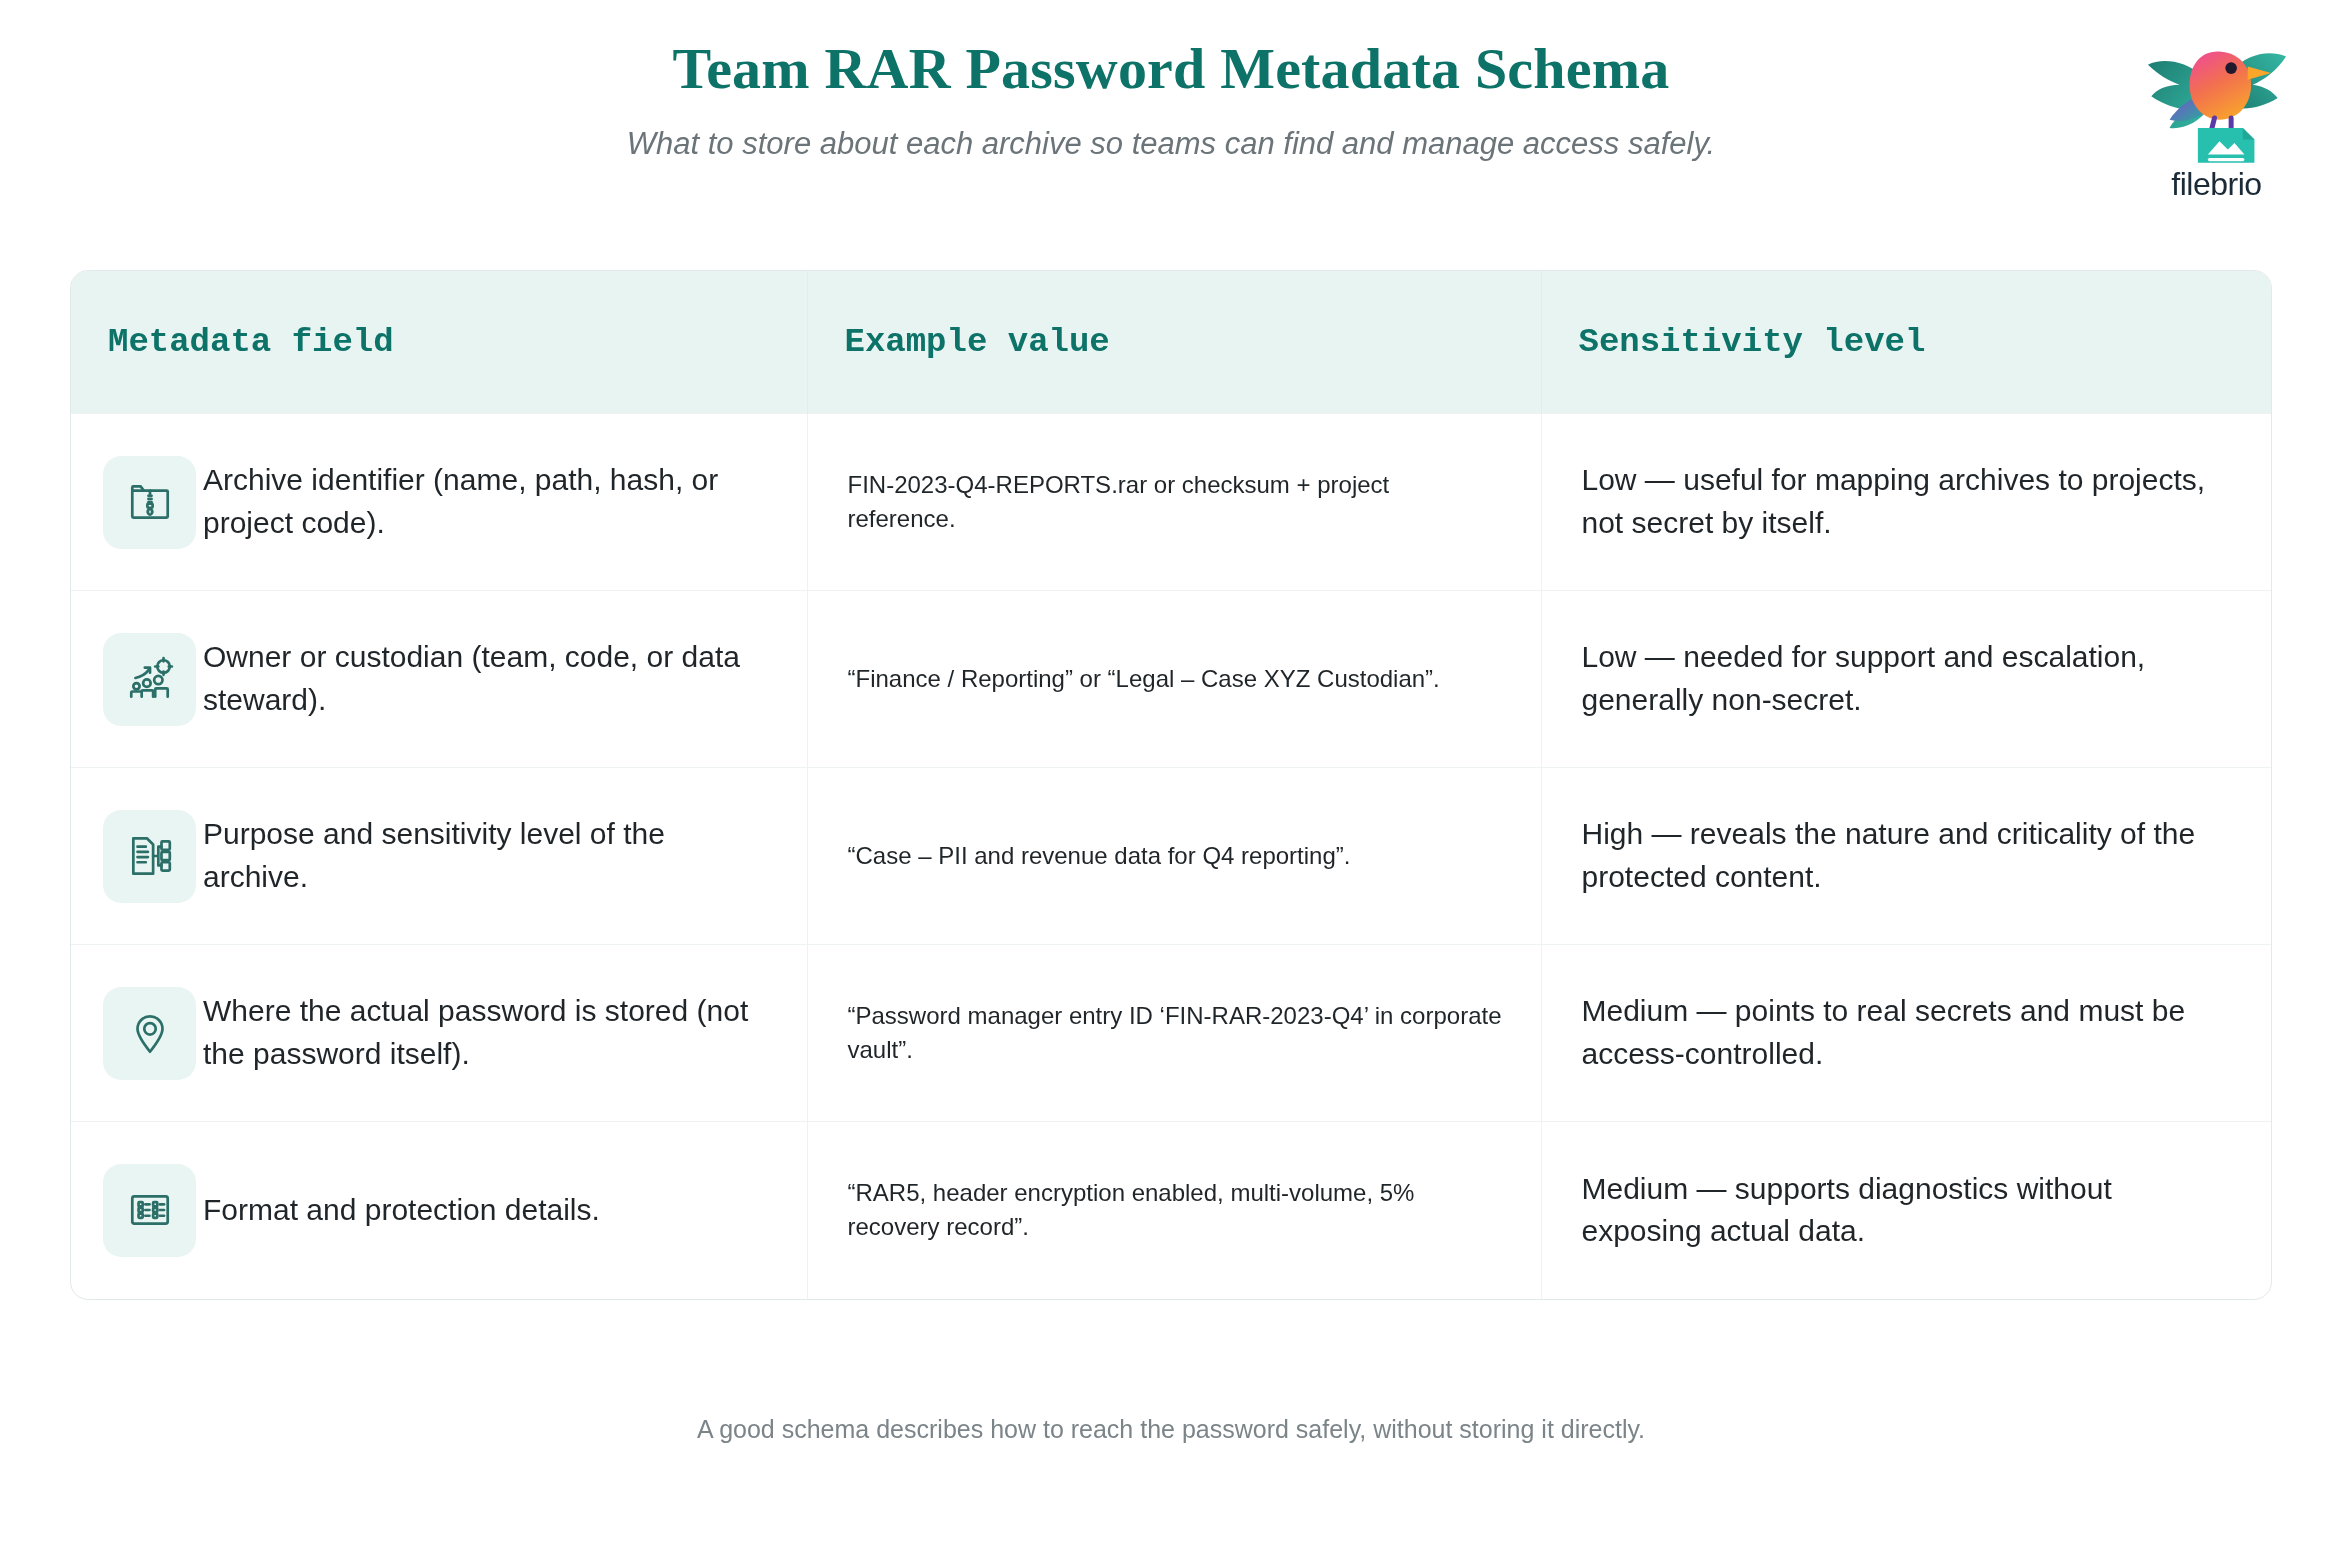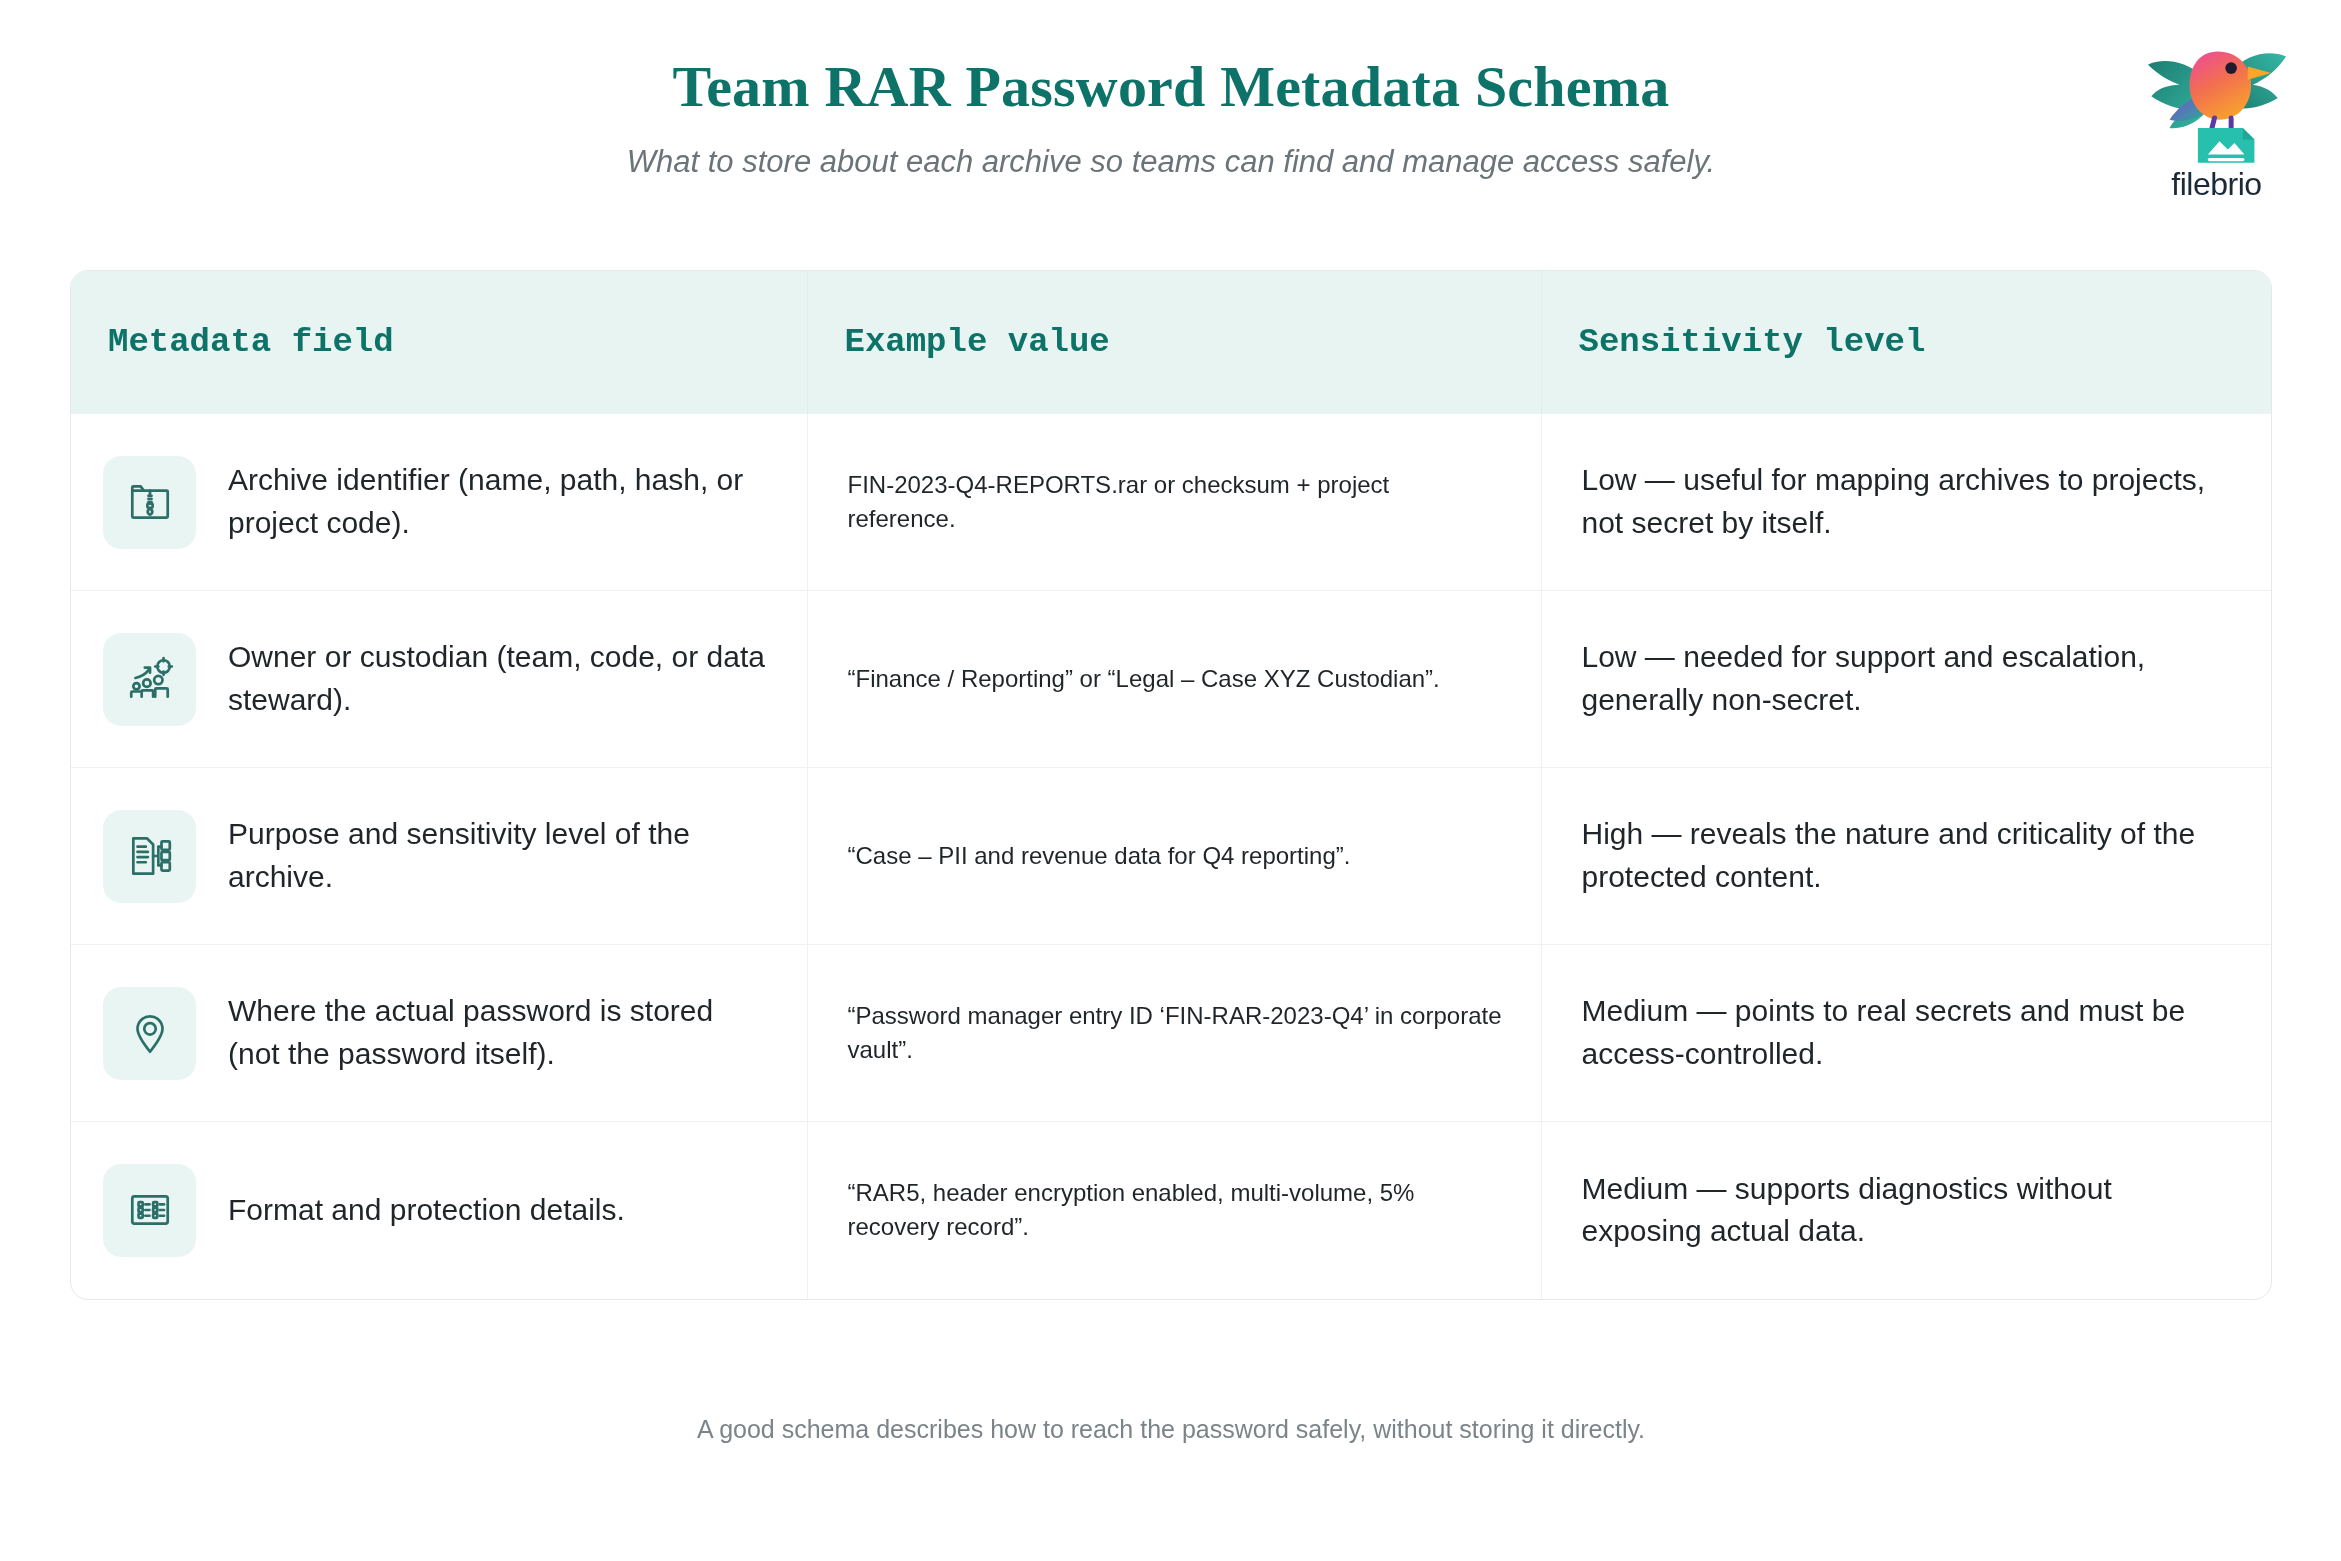--- a/index.html
+++ b/index.html
@@ -14,21 +14,21 @@
     position: relative;
     width: 2342px;
     height: 1561px;
     background: #ffffff;
     overflow: hidden;
   }
 
   
   .header {
     position: relative;
-    padding-top: 56px;
+    padding-top: 38px;
     text-align: center;
   }
   .title {
     font-family: "Liberation Serif", serif;
     font-weight: bold;
     font-size: 58px;
     line-height: 1.08;
     color: #0d7268;
     letter-spacing: 0.2px;
   }
@@ -96,21 +96,21 @@
   .tbody-row td {
     border-top: 1.7px solid #eef2f3;
     border-right: 1.7px solid #eef2f3;
     vertical-align: middle;
     padding: 33px 37px;
     height: 177px;
   }
   .tbody-row td:last-child { border-right: none; margin-left: 48px; }
 
   .field-cell { padding-left: 32px !important; }
-  .field-inner { display: flex; align-items: center; gap: 32px; }
+  .field-inner { display: flex; align-items: center; gap: 7px; }
   .icon-badge {
     flex: 0 0 auto;
     width: 93px;
     height: 93px;
     border-radius: 18.3px;
     background: #e9f5f2;
     display: flex;
     align-items: center;
     justify-content: center;
   }

